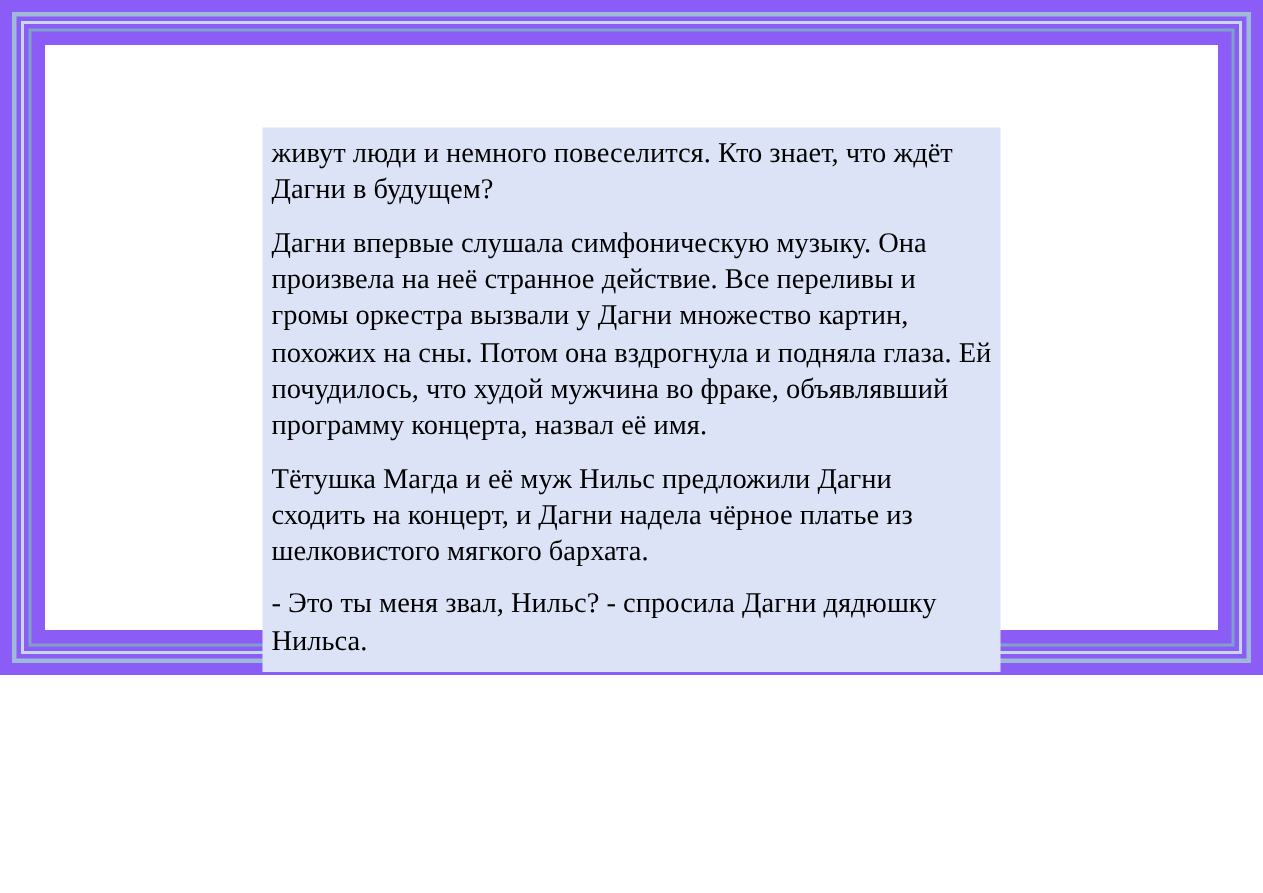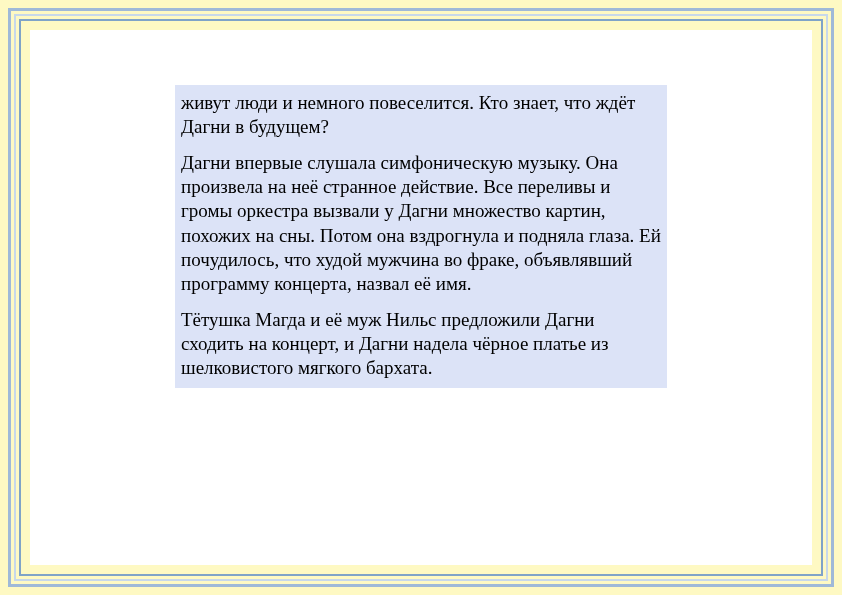--- a/index.html
+++ b/index.html
@@ -9,23 +9,23 @@
   body {
     width: 842px;
     height: 595px;
     background: #ffffff;
     font-family: "Liberation Serif", serif;
     overflow: hidden;
   }
   .slide {
     position: relative;
     width: 842px;
-    height: 595px;
+    height: 450px;
     box-sizing: border-box;
-    background: #fef9c3;
+    background: #8b5cf6;
   }
   
   .frame-outer {
     position: absolute;
     left: 8px;
     top: 8px;
     right: 8px;
     bottom: 8px;
     border: 3px solid #9fb9d8;
     box-sizing: border-box;
@@ -87,16 +87,17 @@
   <div class="frame-outer"></div>
   <div class="frame-mid"></div>
   <div class="frame-inner"></div>
 
   <div class="content-area">
 
     <div class="text-block">
       <p class="para">живут люди и немного повеселится. Кто знает, что ждёт Дагни в будущем?</p>
       <p class="para">Дагни впервые слушала симфоническую музыку. Она произвела на неё странное действие. Все переливы и громы оркестра вызвали у Дагни множество картин, похожих на сны. Потом она вздрогнула и подняла глаза. Ей почудилось, что худой мужчина во фраке, объявлявший программу концерта, назвал её имя.</p>
       <p class="para">Тётушка Магда и её муж Нильс предложили Дагни сходить на концерт, и Дагни надела чёрное платье из шелковистого мягкого бархата.</p>
+      <p class="para">- Это ты меня звал, Нильс? - спросила Дагни дядюшку Нильса.</p>
     </div>
 
   </div>
 </div>
 
 </body></html>

